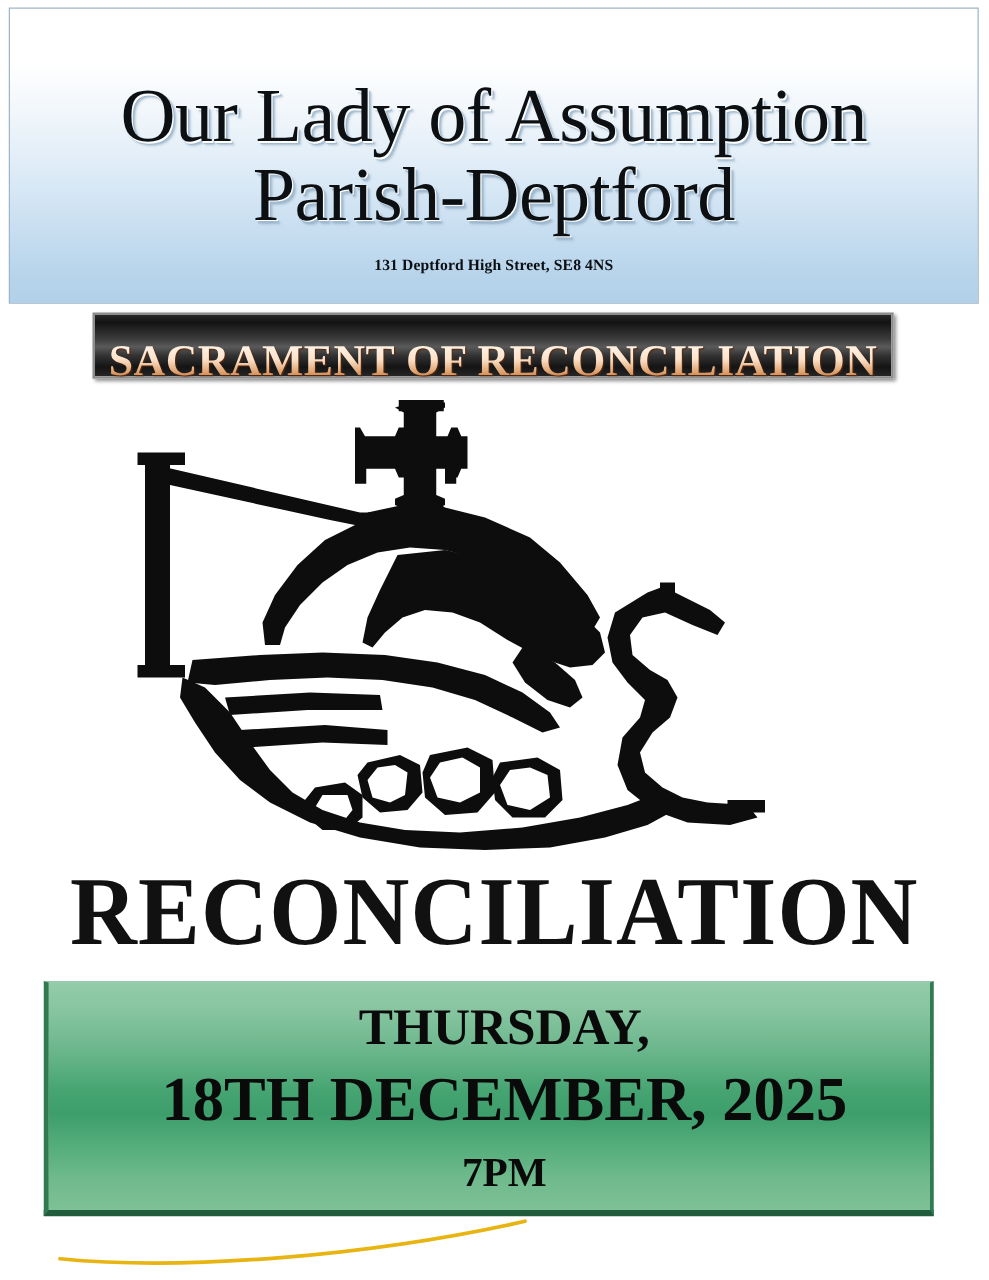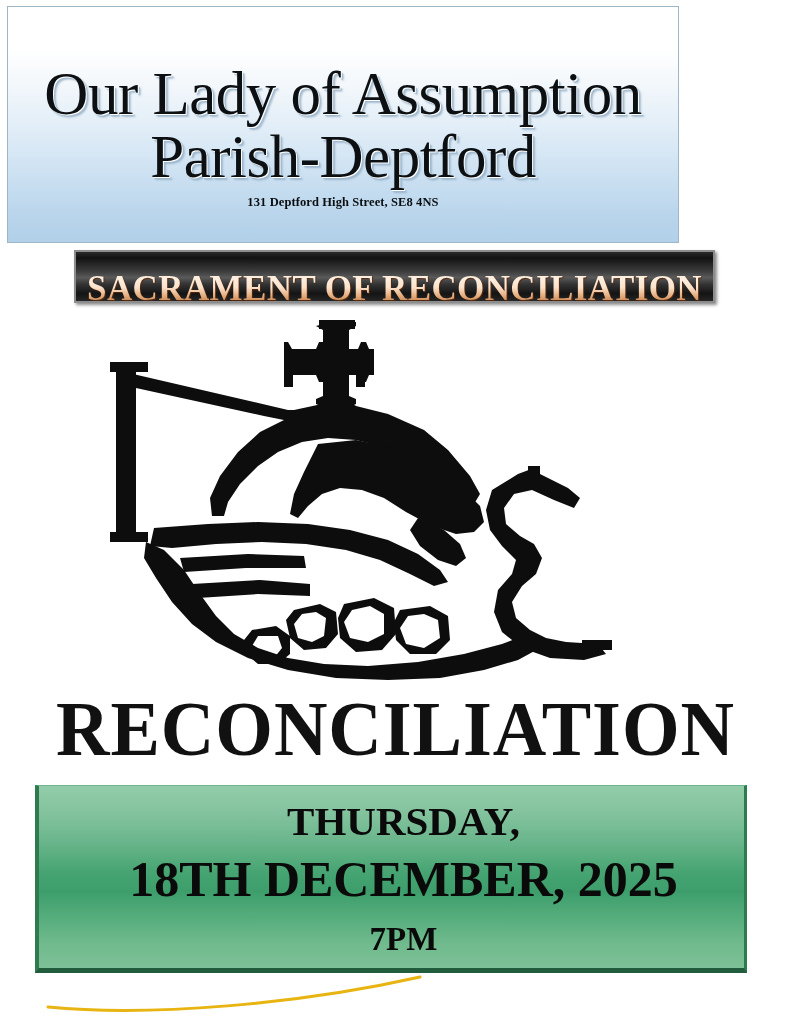--- a/index.html
+++ b/index.html
@@ -14,21 +14,21 @@
     overflow: hidden;
     font-family: "Liberation Serif", serif;
     background: #ffffff;
   }
 
   
   #parish-header {
     position: absolute;
     left: 7px;
     top: 6px;
-    width: 672px;
+    width: 776px;
     height: 237px;
     box-sizing: border-box;
     border: 1px solid #9fb6c9;
     background: linear-gradient(to bottom,
                 #ffffff 0%,
                 #ffffff 18%,
                 #f2f7fb 34%,
                 #dfecf7 54%,
                 #c9dff1 74%,
                 #b6d3ea 92%,
@@ -47,21 +47,21 @@
     color: #0c1013;
     letter-spacing: -0.5px;
     text-align: center;
     white-space: nowrap;
     text-shadow:
        1px 1px 0 #ffffff,
        2px 2px 1px #9fb9cf,
        3px 3px 2px rgba(120,150,175,0.55);
   }
   #parish-address {
-    margin-top: 6px;
+    margin-top: 16px;
     font-family: "Liberation Serif", serif;
     font-size: 12.5px;
     font-weight: bold;
     color: #0b0f12;
     letter-spacing: 0.1px;
     text-align: center;
     white-space: nowrap;
   }
 
   

